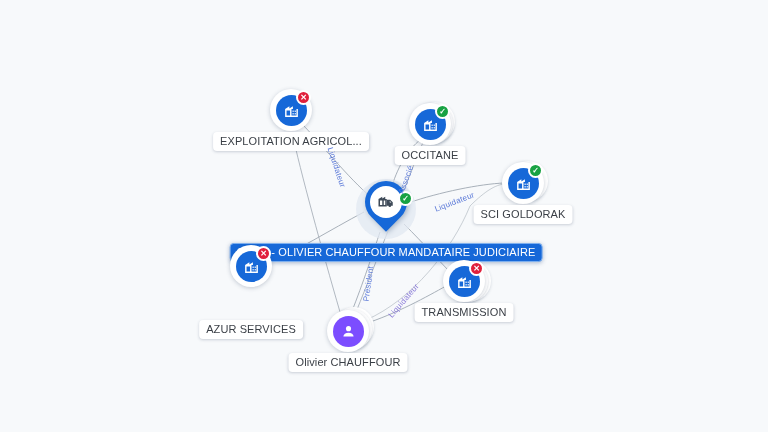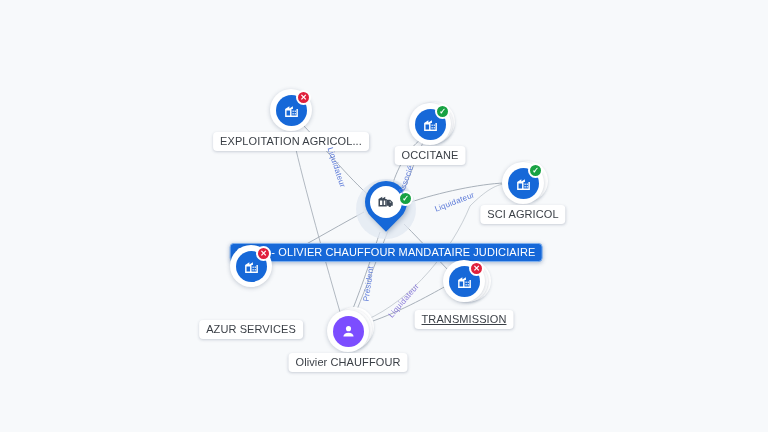--- a/index.html
+++ b/index.html
@@ -201,21 +201,21 @@
   <div class="node" style="left:523px; top:183px;">
     <div class="stack" style="width:40px;height:40px;left:-15px;top:-22px;"></div>
     <div class="marker-circle">
       <div class="marker-inner">
         <svg width="17" height="17" viewBox="0 0 24 24" fill="#ffffff">
           <path d="M3 21V10l6-4v3l5-3v4h7v11H3zm2-2h5v-7H5v7zm7 0h7V10h-7v9zm1.5-7h1.5v2h-1.5v-2zm3 0H18v2h-1.5v-2zm-3 3.5h1.5v2h-1.5v-2zm3 0H18v2h-1.5v-2z"></path>
         </svg>
       </div>
     </div>
     <div class="badge active tr">✓</div>
-    <div class="node-label" style="top:22px; left:0;">SCI AGRICOL</div>
+    <div class="node-label" style="top:22px; left:0;">SCI GOLDORAK</div>
   </div>
 
   <div class="node" style="left:386px; top:211px;">
     <div class="pin-halo"></div>
     <div class="pin">
       <div class="pin-shape"></div>
       <div class="pin-face">
         <svg width="18" height="18" viewBox="0 0 24 24" fill="#3e4a58">
           <path d="M2 18V8l5-3v2.4L11 5v3h2v10H2zm2-2h3v-6H4v6zm5 0h2v-6H9v6z"></path>
           <path d="M13 9h4.6l3.4 3.4V17h-2.1a1.8 1.8 0 0 1-3.6 0H13V9zm4 1.6v2.2h2.3L17 10.6z"></path>
@@ -242,21 +242,21 @@
     <div class="stack" style="width:40px;height:40px;left:-13px;top:-20px;"></div>
     <div class="stack" style="width:41px;height:41px;left:-17px;top:-20px;"></div>
     <div class="marker-circle">
       <div class="marker-inner">
         <svg width="17" height="17" viewBox="0 0 24 24" fill="#ffffff">
           <path d="M3 21V10l6-4v3l5-3v4h7v11H3zm2-2h5v-7H5v7zm7 0h7V10h-7v9zm1.5-7h1.5v2h-1.5v-2zm3 0H18v2h-1.5v-2zm-3 3.5h1.5v2h-1.5v-2zm3 0H18v2h-1.5v-2z"></path>
         </svg>
       </div>
     </div>
     <div class="badge closed tr">✕</div>
-    <div class="node-label" style="top:29px; left:0;text-decoration:underline;">TRANSMISSION</div>
+    <div class="node-label" style="top:22px; left:0;">TRANSMISSION</div>
   </div>
 
   <div class="node" style="left:348px; top:331px;">
     <div class="stack" style="width:40px;height:40px;left:-14px;top:-24px;"></div>
     <div class="stack" style="width:41px;height:41px;left:-17px;top:-22px;"></div>
     <div class="marker-circle">
       <div class="marker-inner person">
         <svg width="17" height="17" viewBox="0 0 24 24" fill="#ffffff">
           <circle cx="12" cy="8" r="3.6"></circle>
           <path d="M4.8 19.2c0-3.6 3.2-5.6 7.2-5.6s7.2 2 7.2 5.6H4.8z"></path>

